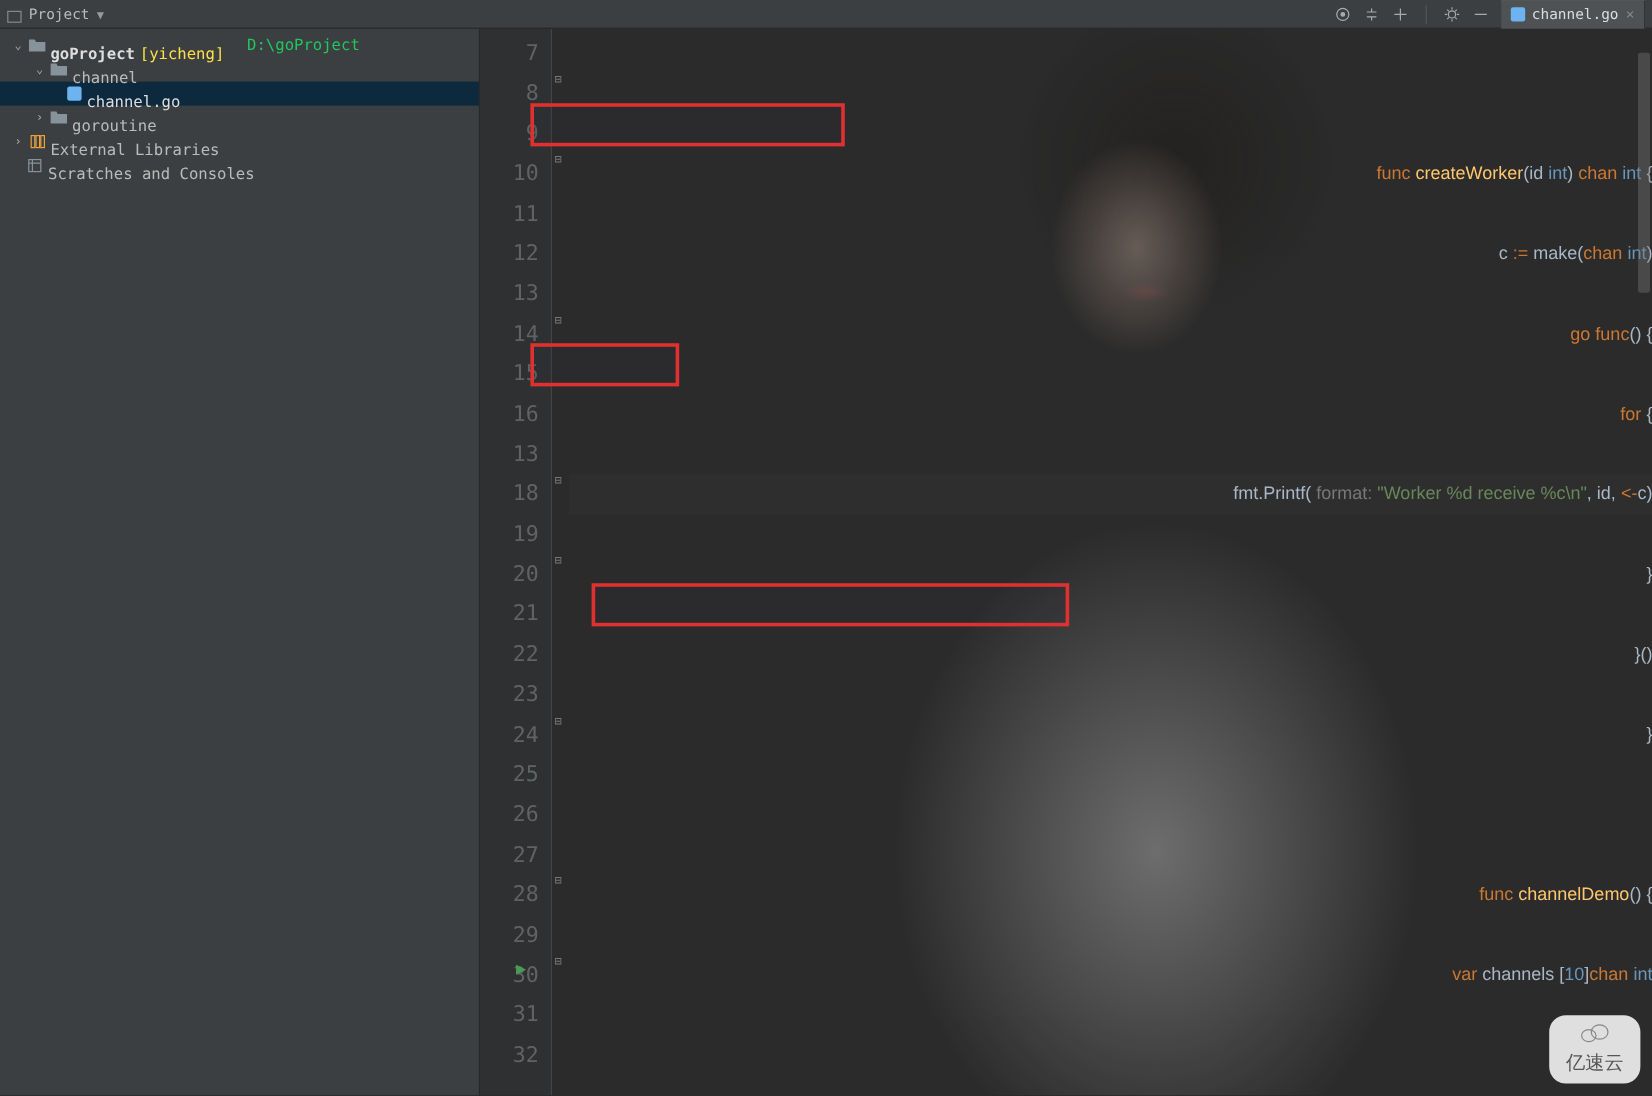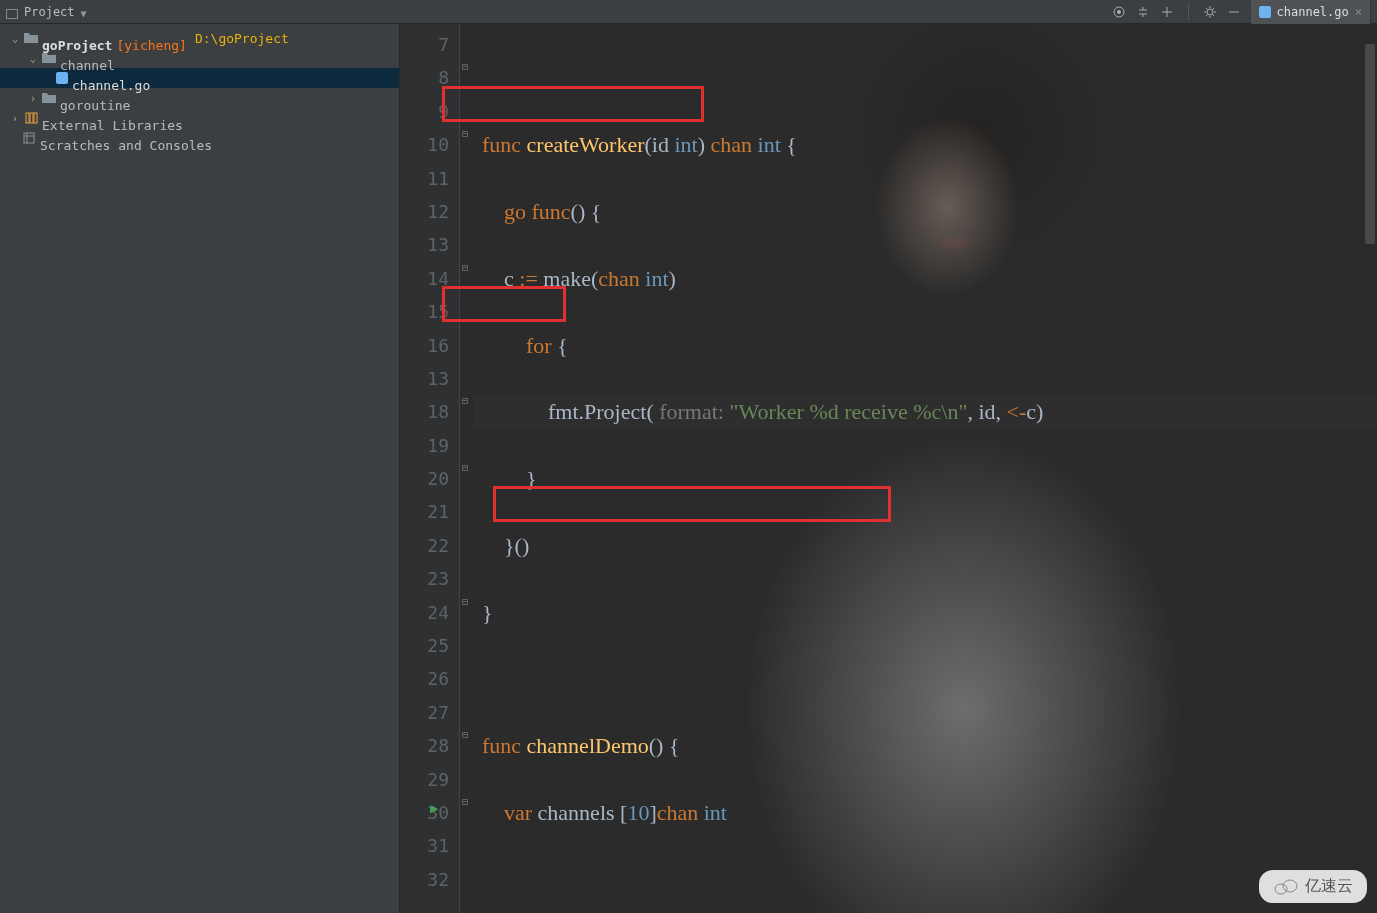--- a/index.html
+++ b/index.html
@@ -50,21 +50,21 @@
   .tree-row .arrow { width:10px; display:inline-block; text-align:center; color:#aaa; font-size:10px; }
   .tree-row .spacer-ind { display:inline-block; }
   .folder-icon { width:14px; height:12px; display:inline-flex; }
   .folder-icon svg { fill:#87939a; }
   .file-go-icon { width:12px; height:12px; background:#6cb3f0; border-radius:2px; }
   .lib-icon { width:14px; height:14px; display:inline-flex; }
   .lib-icon svg { stroke:#e8a33d; fill:none; }
   .scratch-icon { width:14px; height:14px; display:inline-flex; color:#87939a; }
   .tree-label { white-space:nowrap;margin-top:14px; }
   .tree-label.bold { font-weight:bold; color:#ddd; }
-  .tree-path { color:#eab308; margin-left:4px; }
+  .tree-path { color:#22c55e; margin-left:15px; }
   .editor {
     flex:1; position:relative; background:#2b2b2b; overflow:hidden;
   }
   .editor-bg {
     position:absolute; inset:0; display:flex; justify-content:center; align-items:flex-start;
     opacity:0.35; pointer-events:none;
   }
   .editor-bg .person {
     width:900px; height:913px; margin-left:150px;
     background:
@@ -82,40 +82,40 @@
   .gutter .ln { height:33.4px; display:flex; align-items:center; justify-content:flex-end; }
   .fold-col {
     width:14px; position:relative;
   }
   .fold-col .fold-mark {
     position:absolute; left:0; width:10px; height:10px; color:#777; font-size:10px;
     display:flex; align-items:center; justify-content:center;
   }
   .run-icon { position:absolute; left:-30px; color:#499c54; font-size:14px; }
   .code {
-    flex:1; font-size:22px; line-height:33.4px; padding-top:4px;
-    font-family:Liberation Serif, serif; white-space:pre; color:#a9b7c6;
+    flex:1; font-size:15px; line-height:33.4px; padding-top:4px;
+    font-family:Liberation Sans, sans-serif; white-space:pre; color:#a9b7c6;text-align:right;
   }
   .code-line { height:33.4px; padding-left:8px; position:relative; }
   .code-line.current { background:rgba(50,50,50,0.5); }
   .kw-func { color:#cc7832; }
   .kw-orange { color:#cc7832; }
   .fn-name { color:#ffc66d; }
   .type { color:#6897bb; }
   .str { color:#6a8759; }
   .num { color:#6897bb; }
   .hint { color:#787878; font-style:normal; }
   .highlight-box {
     position:absolute; border:3px solid #e03030; pointer-events:none;
     background:rgba(50,50,60,0.15);
   }
   .watermark {
     position:absolute; right:10px; bottom:10px; background:rgba(255,255,255,0.85);
     padding:6px 14px; border-radius:14px; display:flex; align-items:center; gap:6px;
-    font-size:16px; color:#555; font-family:"Microsoft YaHei",sans-serif;
+    font-size:16px; color:#555; font-family:"Microsoft YaHei",sans-serif;flex-direction:column;
   }
   .watermark svg { stroke:#888; fill:none; }
   .scrollbar-v {
     position:absolute; right:2px; top:0; width:12px; height:100%;
   }
   .scrollbar-v .thumb {
     position:absolute; right:0; width:10px; background:rgba(120,120,120,0.4);
     border-radius:2px; top:20px; height:200px;
   }
 </style>
@@ -172,21 +172,21 @@
   <div class="sidebar">
     <div class="tree-row">
       <span class="spacer-ind" style="width:6px"></span>
       <span class="arrow">⌄</span>
       <span class="folder-icon">
           <svg viewBox="0 0 14 12">
             <path d="M0 1h5l1 2h8v8H0z"></path>
           </svg>
         </span>
       <span class="tree-label bold">goProject</span>
-      <span class="tree-label" style="color:#f97316">[yicheng]</span>
+      <span class="tree-label" style="color:#fde047">[yicheng]</span>
       <span class="tree-path">D:\goProject</span>
     </div>
     <div class="tree-row">
       <span class="spacer-ind" style="width:24px"></span>
       <span class="arrow">⌄</span>
       <span class="folder-icon">
           <svg viewBox="0 0 14 12">
             <path d="M0 1h5l1 2h8v8H0z"></path>
           </svg>
         </span>
@@ -273,24 +273,24 @@
         <span class="fold-mark" style="top:371px">⊟</span>
         <span class="fold-mark" style="top:438px">⊟</span>
         <span class="fold-mark" style="top:572px">⊟</span>
         <span class="fold-mark" style="top:705px">⊟</span>
         <span class="fold-mark" style="top:772px">⊟</span>
         <span class="run-icon" style="top:776px">▶</span>
       </div>
       <div class="code">
 <div class="code-line"> </div>
 <div class="code-line"><span class="kw-func">func</span> <span class="fn-name">createWorker</span><span>(id </span><span class="type">int</span><span>) </span><span class="kw-orange">chan</span><span class="type"> int</span><span> {</span></div>
+<div class="code-line"><span>    c </span><span class="kw-orange">:=</span><span> make(</span><span class="kw-orange">chan</span><span class="type"> int</span><span>)</span></div>
 <div class="code-line"><span class="kw-orange">    go</span><span class="kw-orange"> func</span><span>() {</span></div>
-<div class="code-line"><span>    c </span><span class="kw-orange">:=</span><span> make(</span><span class="kw-orange">chan</span><span class="type"> int</span><span>)</span></div>
 <div class="code-line"><span class="kw-orange">        for</span><span> {</span></div>
-<div class="code-line current"><span>            fmt</span><span>.Project( </span><span class="hint">format: </span><span class="str">"Worker %d receive %c\n"</span><span>, id, </span><span class="kw-orange">&lt;-</span><span>c)</span></div>
+<div class="code-line current"><span>            fmt</span><span>.Printf( </span><span class="hint">format: </span><span class="str">"Worker %d receive %c\n"</span><span>, id, </span><span class="kw-orange">&lt;-</span><span>c)</span></div>
 <div class="code-line"><span>        }</span></div>
 <div class="code-line"><span>    }()</span></div>
 <div class="code-line"><span>}</span></div>
 <div class="code-line"> </div>
 <div class="code-line"><span class="kw-func">func</span><span class="fn-name"> channelDemo</span><span>() {</span></div>
 <div class="code-line"><span class="kw-orange">    var</span><span> channels [</span><span class="num">10</span><span>]</span><span class="kw-orange">chan</span><span class="type"> int</span></div>
 
 
 
 

